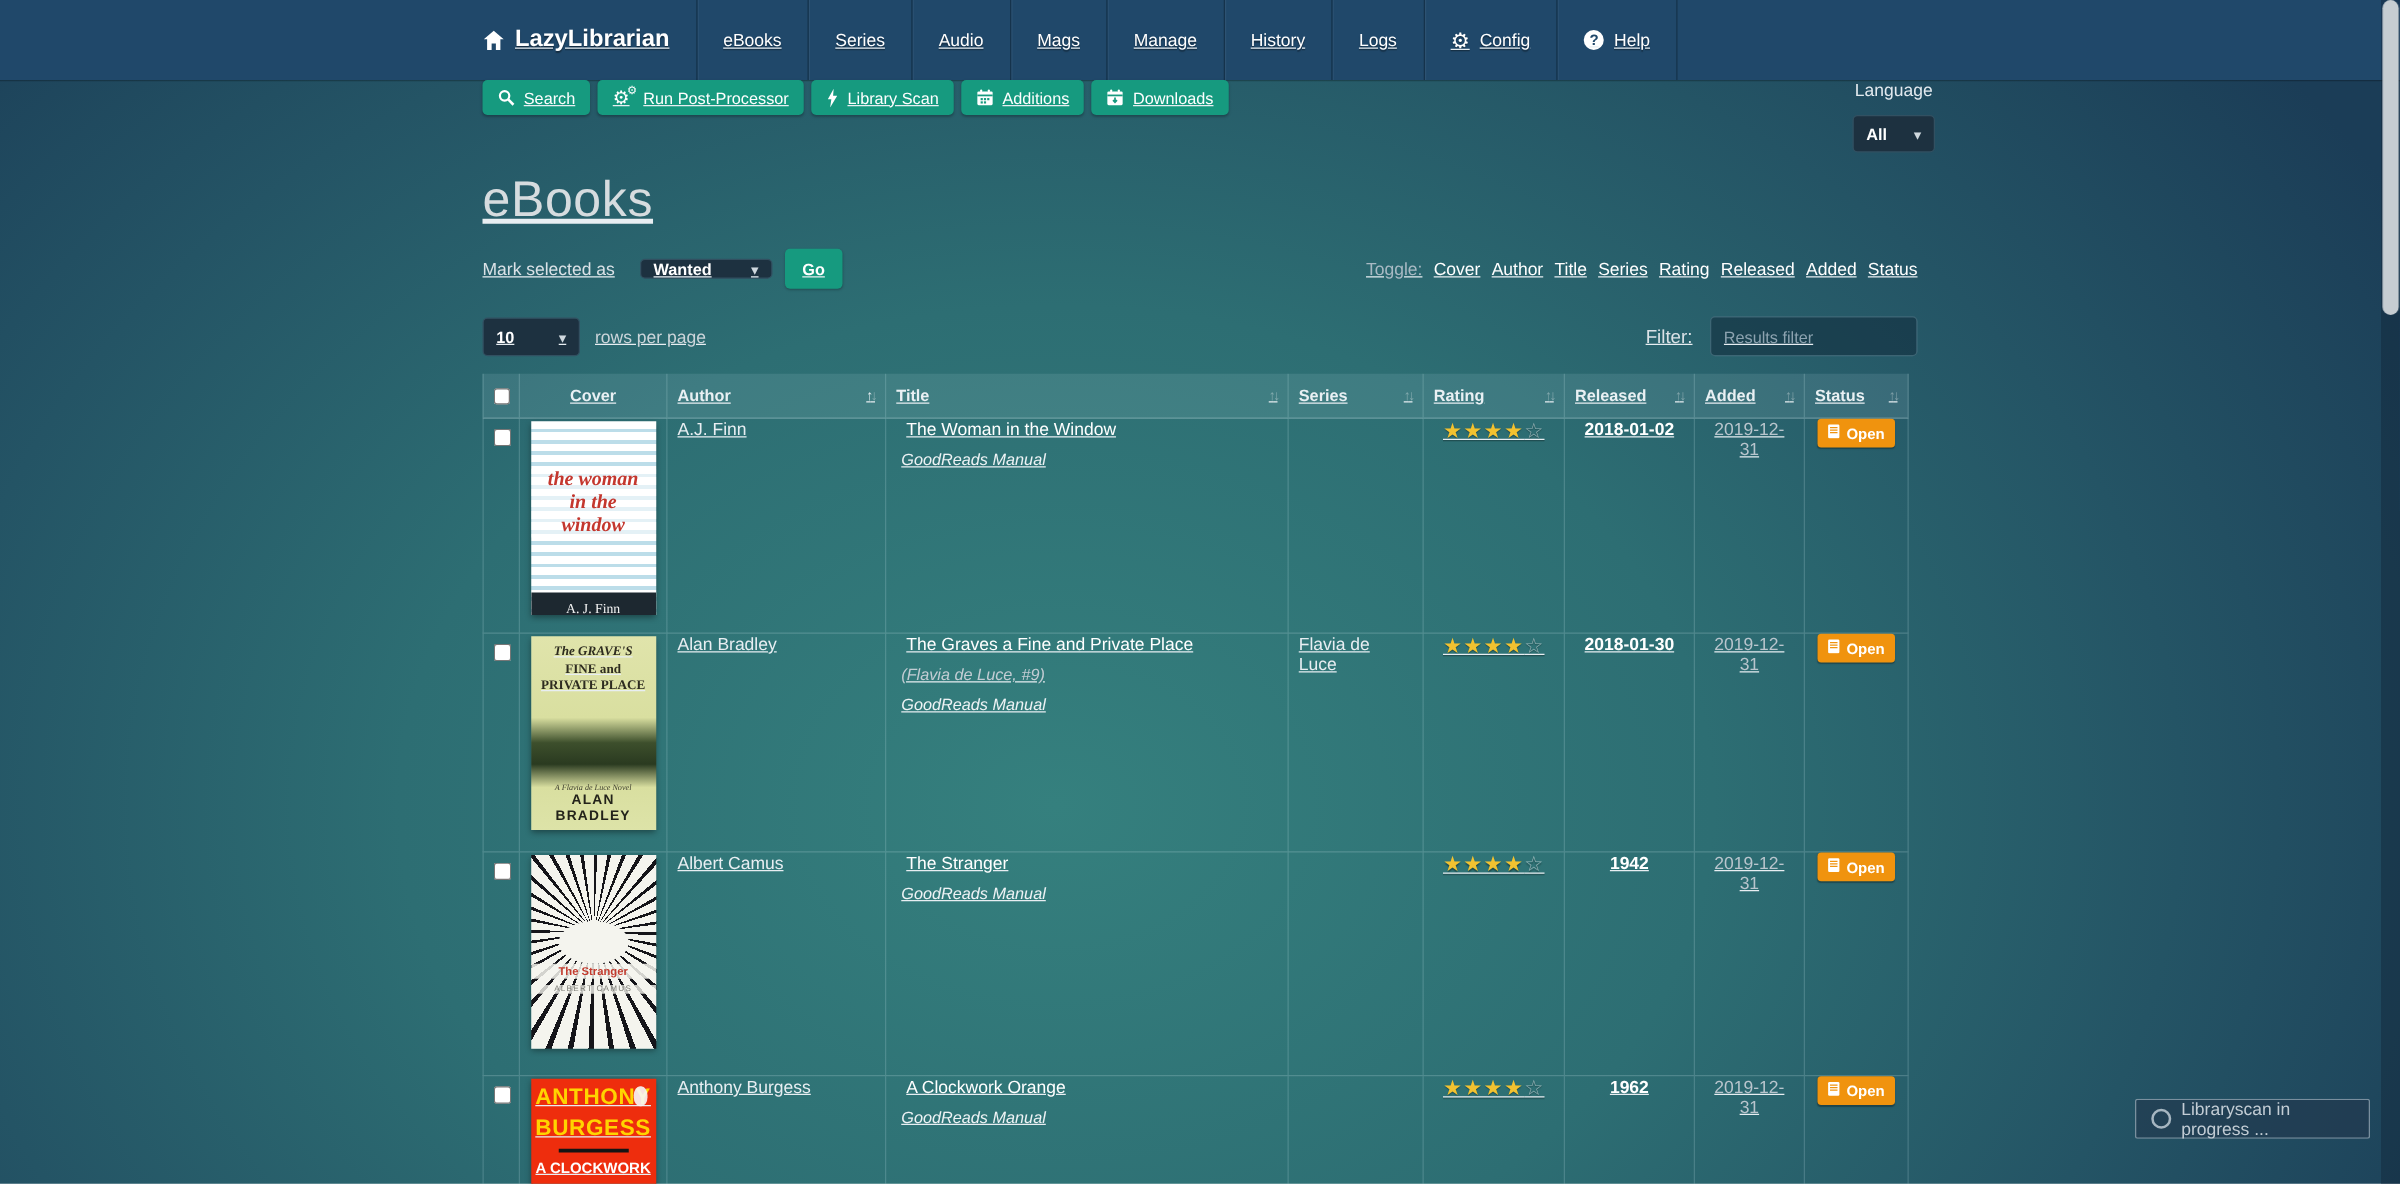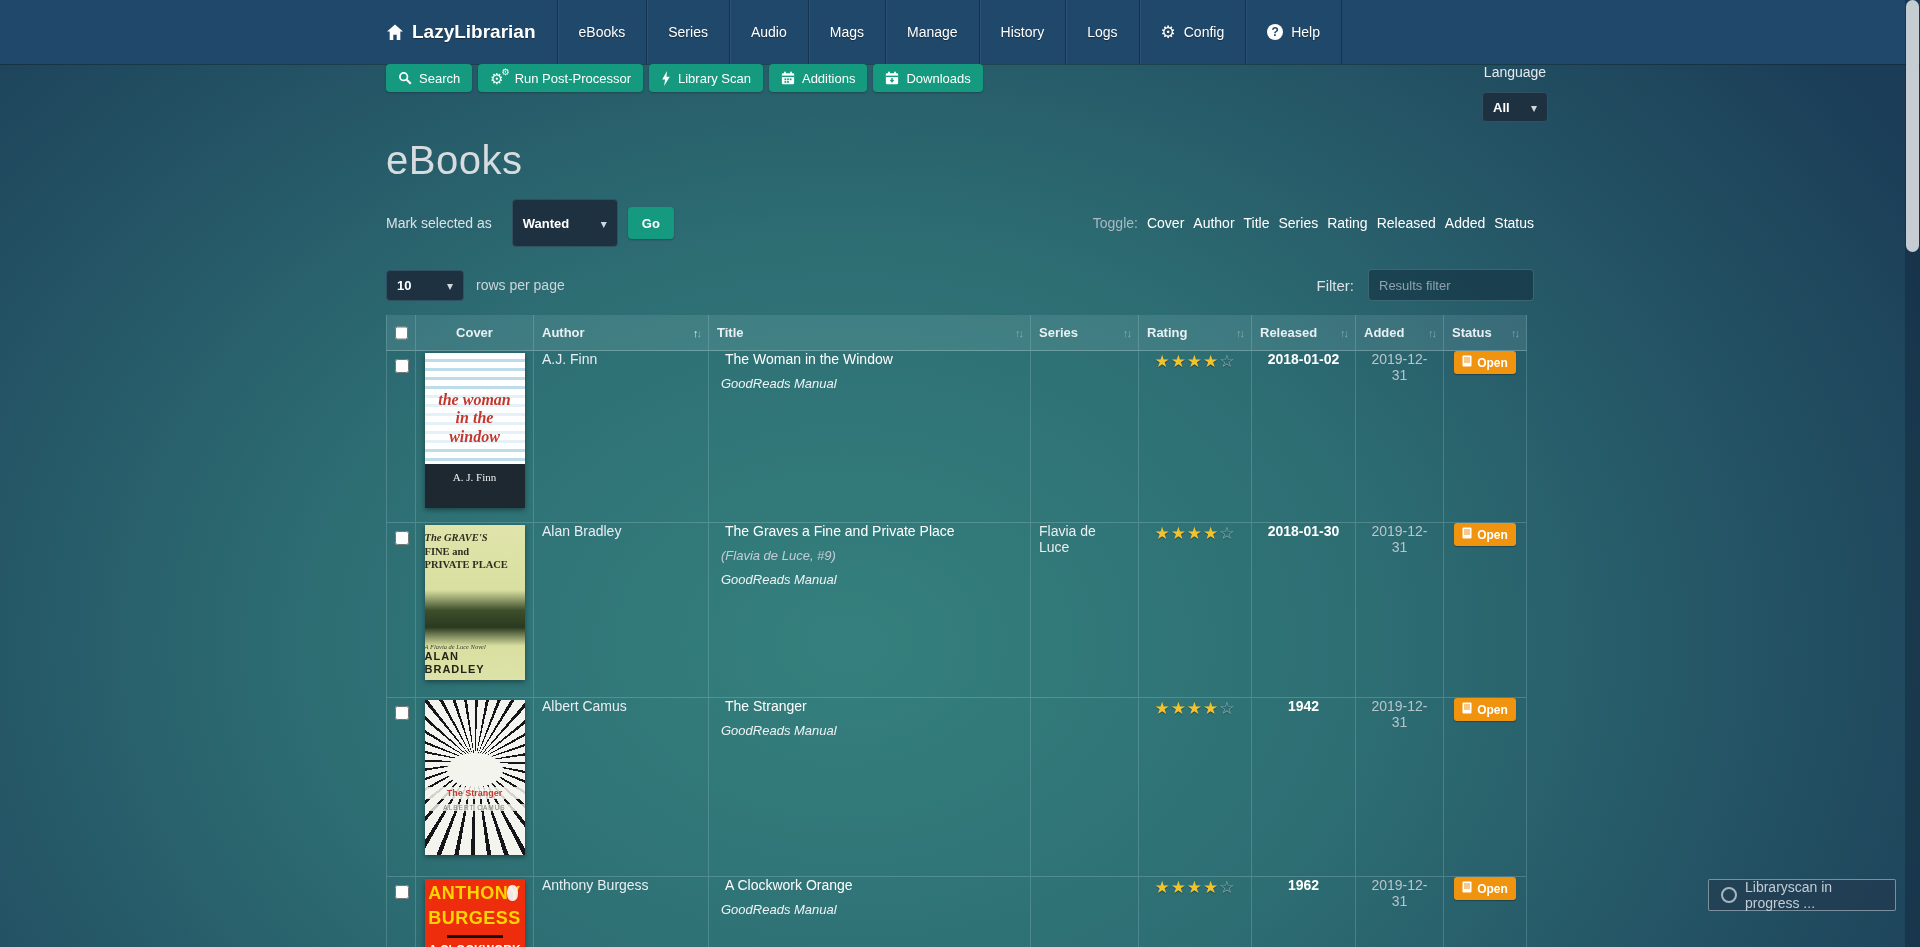--- a/index.html
+++ b/index.html
@@ -4,21 +4,21 @@
 <style>
   * { margin:0; padding:0; box-sizing:border-box; }
   html,body { width:1920px; height:947px; overflow:hidden; }
   body {
     font-family: "Liberation Sans", "DejaVu Sans", sans-serif;
     background:
       radial-gradient(ellipse 1250px 950px at 44% 68%, #35807e 0%, #2d6e73 42%, #245465 72%, #1b3d57 100%);
     color:#e8eef2;
     position:relative;
   }
-  .container { width:1148px; margin:0 auto; position:relative; }
+  .container { width:1148px; margin:0 auto; position:relative;text-decoration:underline; }
 
   
   .navbar { height:64px; background:#20486a; box-shadow:0 1px 0 rgba(0,0,0,.25); }
   .nav-inner { display:flex; align-items:stretch; height:64px; }
   .nav-item, .brand {
     display:flex; align-items:center; gap:8px; padding:0 21px; color:#fff;
     font-size:14px; cursor:pointer; text-shadow:0 1px 1px rgba(0,0,0,.4);
     border-left:1px solid rgba(10,30,45,.5); box-shadow:inset 1px 0 0 rgba(255,255,255,.06);
   }
   .brand { font-size:19px; font-weight:bold; border-left:none; box-shadow:none; padding-left:0; }
@@ -52,21 +52,21 @@
     background:#1d3140; border:1px solid #325061; border-radius:4px; color:#fff;
     font-size:13px; font-weight:bold; height:30px; display:inline-flex; align-items:center;
     justify-content:space-between; padding:0 10px; cursor:pointer; min-width:66px;
   }
   .dk-select .caret::before { content:"▾"; font-size:12px; color:#cfd8de; margin-left:14px; }
 
   
   .page-title { margin-top:44px; font-size:40px; font-weight:400; color:#d6dcdf; letter-spacing:.5px; }
   .controls-row { margin-top:16px; display:flex; align-items:center; }
   .mark-label { font-size:14px; color:#dbe2e7; margin-right:20px; }
-  .mark-select { min-width:106px; height:48px; }
+  .mark-select { min-width:106px; height:16px; }
   .btn-go { margin-left:10px; height:32px; font-weight:bold; padding:0 14px; }
   .toggle-wrap { margin-left:auto; font-size:14px; display:flex; gap:9px; align-items:center; }
   .toggle-label { color:#a9bac4; }
   .toggle-link { color:#fff; cursor:pointer; }
 
   .table-controls { margin-top:22px; display:flex; align-items:center; }
   .rows-select { min-width:78px; height:31px; font-weight:bold; }
   .rpp-label { font-size:14px; color:#ccd5da; margin-left:12px; }
   .filter-wrap { margin-left:auto; display:flex; align-items:center; gap:14px; }
   .filter-label { font-size:15px; color:#dbe2e7; }
@@ -115,22 +115,22 @@
     background:#f0930e; border:none; border-radius:3px; color:#fff; font-size:12px;
     font-weight:bold; padding:4px 8px; display:inline-flex; align-items:center; gap:5px;
     cursor:pointer; box-shadow:0 1px 1px rgba(0,0,0,.3); font-family:inherit;
   }
 
   
   .cover { width:100px; height:155px; margin:2px auto 0; box-shadow:0 2px 5px rgba(0,0,0,.4); overflow:hidden; position:relative; cursor:pointer; }
   .cov-woman { background:repeating-linear-gradient(180deg,#ffffff 0 6px,#bcdde9 6px 9px); text-align:center; }
   .cov-woman .wline { font-family:"Liberation Serif", serif; font-style:italic; font-weight:bold; color:#c4372e; font-size:16px; line-height:1.15; background:rgba(255,255,255,.6); }
   .cov-woman .wtxt { margin-top:38px; }
-  .cov-woman .wfoot { position:absolute; bottom:0; left:0; right:0; height:44px; background:#1d2830; color:#f2f2f2; font-family:"Liberation Serif", serif; font-size:11px; line-height:26px; }
-  .cov-graves { background:linear-gradient(180deg,#e0e4ab 0%, #d9dfa0 42%, #3d4f2c 55%, #2a3a20 66%, #d9dfa0 78%, #dde3a8 100%); text-align:left; }
+  .cov-woman .wfoot { position:absolute; bottom:0; left:0; right:0; height:18px; background:#1d2830; color:#f2f2f2; font-family:"Liberation Serif", serif; font-size:11px; line-height:26px; }
+  .cov-graves { background:linear-gradient(180deg,#e0e4ab 0%, #d9dfa0 42%, #3d4f2c 55%, #2a3a20 66%, #d9dfa0 78%, #dde3a8 100%); text-align:center; }
   .cov-graves .gline { font-family:"Liberation Serif", serif; color:#2e2c20; font-size:10.5px; font-weight:bold; line-height:1.3; }
   .cov-graves .gline:first-child { margin-top:6px; font-style:italic; }
   .cov-graves .gsub { position:absolute; bottom:30px; left:0; right:0; font-family:"Liberation Serif", serif; font-style:italic; font-size:6.5px; color:#3a3a2c; }
   .cov-graves .gfoot { position:absolute; bottom:4px; left:0; right:0; font-size:11px; font-weight:bold; color:#23231a; letter-spacing:1px; line-height:1.2; white-space:pre-line; }
   .cov-stranger { background:repeating-conic-gradient(from 0deg at 50% 40%, #15151a 0deg 2.6deg, #f4f4ee 2.6deg 10deg); }
   .cov-stranger .s-center { position:absolute; top:34%; left:22%; right:22%; height:22%; background:#f4f4ee; border-radius:50%; }
   .cov-stranger .s-title { position:absolute; top:56%; left:0; right:0; text-align:center; color:#c23b2e; font-size:9px; font-weight:bold; background:rgba(244,244,238,.85); padding:1px 0; }
   .cov-stranger .s-author { position:absolute; top:67%; left:0; right:0; text-align:center; color:#7b7b74; font-size:6.5px; letter-spacing:1px; background:rgba(244,244,238,.8); }
   .cov-clock { background:#ee2d0d; text-align:center; }
   .cov-clock .c-author { color:#ffd400; font-size:18px; font-weight:bold; line-height:1.1; margin-top:5px; letter-spacing:.5px; }

